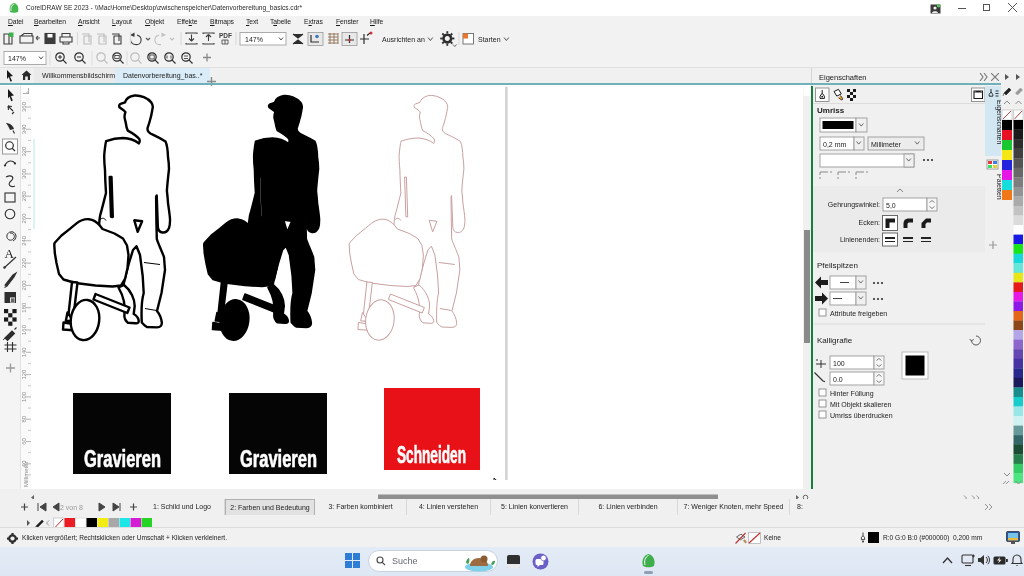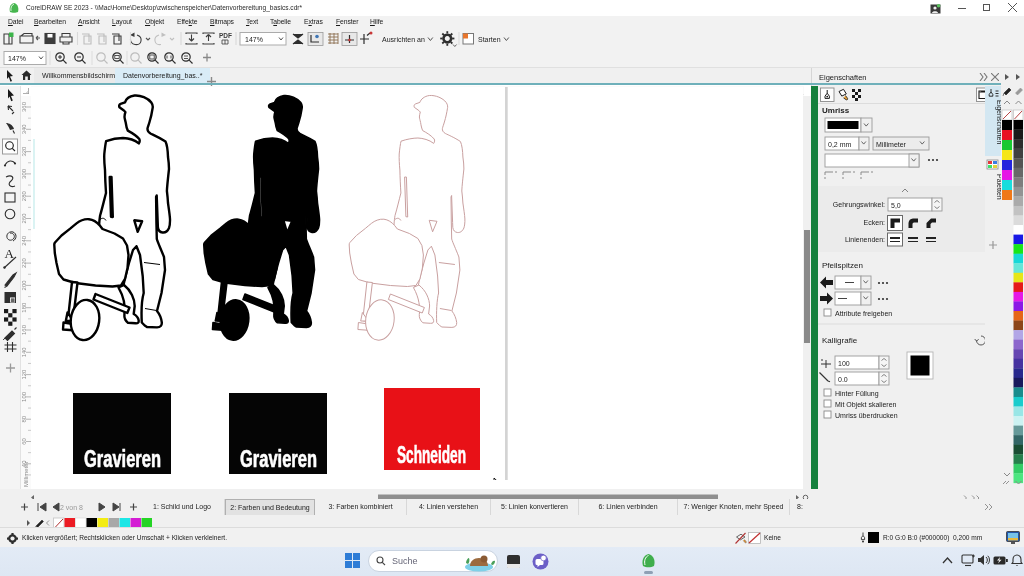--- a/index.html
+++ b/index.html
@@ -12,21 +12,21 @@
   .toolbar1 { left:0; top:29px; width:1024px; height:19px; background:#f2f2f2; }
   .toolbar2 { left:0; top:48px; width:1024px; height:20px; background:#f2f2f2; border-bottom:1px solid #e0e0e0;}
   .tabrow { left:0; top:68px; width:1024px; height:16px; background:#f0f0f0; }
   .tealline { left:0; top:83.3px; width:1001px; height:2px; background:#6fb0ba; z-index:30; }
   .hruler { left:31px; top:86px; width:773px; height:10px; background:#fafafa; }
   .toolbox { left:0; top:86px; width:21px; height:403px; background:#f4f4f4; border-right:1px solid #e2e2e2; }
   .vruler { left:21px; top:96px; width:10px; height:393px; background:#fafafa; }
   .canvas { left:31px; top:87px; width:772px; height:393px; background:#ffffff; }
   .vsb { left:803px; top:96px; width:8px; height:393px; background:#f0f0f0; }
   .vsb-thumb { left:1px; top:134px; width:6px; height:113px; background:#8a8a8a; position:absolute;}
-  .panel { left:811px; top:86px; width:174px; height:403px; background:#f0f0f0; border-left:7px solid #15803d;}
+  .panel { left:811px; top:86px; width:174px; height:403px; background:#f0f0f0; border-left:2px solid #15803d;}
   .panelhead { left:811px; top:68px; width:190px; height:18px; background:#f0f0f0; border-left:1px solid #d5d5d5;}
   .dockstrip { left:985px; top:86px; width:16px; height:403px; background:#f0f0f0; }
   .palA { left:1001px; top:68px; width:12px; height:421px; background:#f0f0f0; }
   .palB { left:1013px; top:68px; width:11px; height:421px; background:#f0f0f0; }
   .scrollrow { left:0; top:489px; width:1024px; height:10px; background:#f0f0f0; }
   .pagetabs { left:0; top:499px; width:1024px; height:16px; background:#f0f0f0; font-size:7px; color:#222; }
   .docpal { left:0; top:515px; width:1024px; height:12px; background:#f0f0f0; }
   .statusbar { left:0; top:527px; width:1024px; height:20px; background:#f1f1f1; border-top:1px solid #dcdcdc; font-size:6.6px; color:#1a1a1a;}
   .taskbar { left:0; top:547px; width:1024px; height:42px; background:linear-gradient(180deg,#e3ebf6,#dbe5f2); }
 </style>

